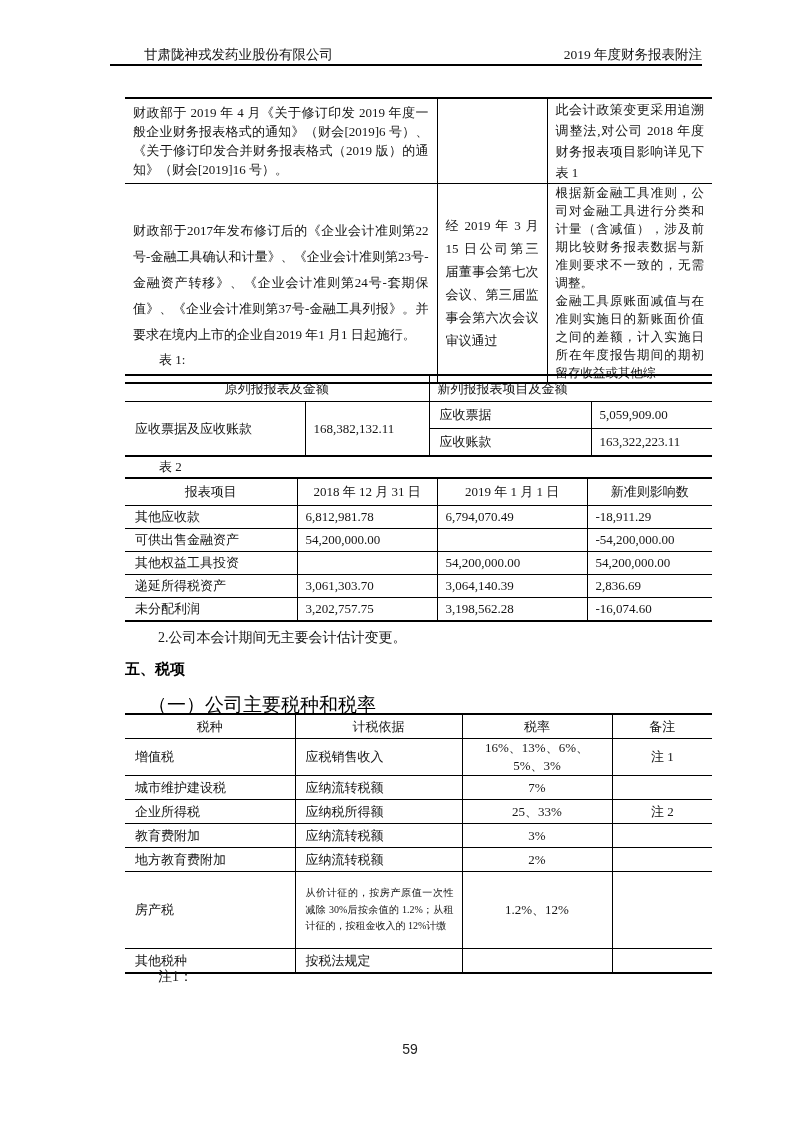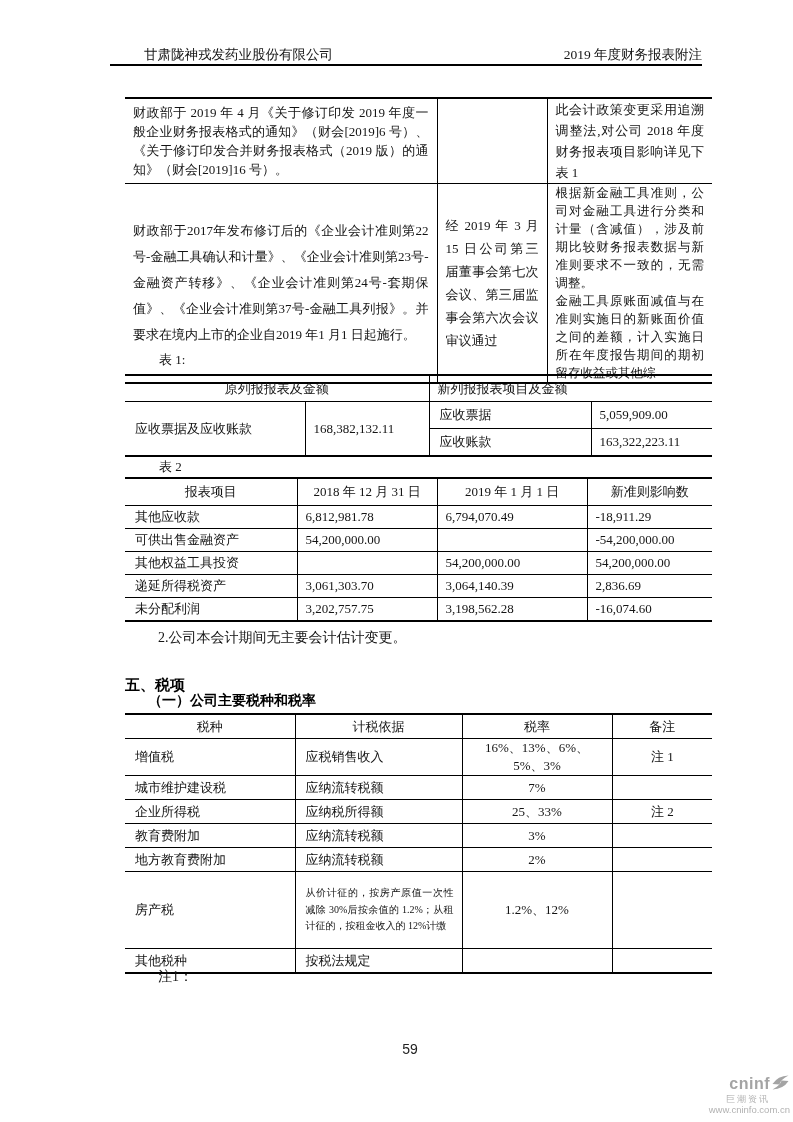--- a/index.html
+++ b/index.html
@@ -46,21 +46,21 @@
   .t2{position:absolute;left:125px;top:477px;}
   .t2 .hrow td{height:26px;}
   .t2 .drow td{height:22px;border-bottom:1px solid #000;}
   .t2 tr:last-child td{border-bottom:none;}
   .t2 .r{padding-right:8px;}
 
   .note-line{position:absolute;left:158px;font-size:14px;}
   .h-section{position:absolute;left:125px;font-family:"Liberation Sans","DejaVu Sans",sans-serif;
              font-weight:bold;font-size:15px;color:#000;}
   .h-sub{position:absolute;left:148px;font-family:"Liberation Sans","DejaVu Sans",sans-serif;
-         font-weight:bold;font-size:14px;color:#000;}
+         font-weight:normal;font-size:19px;color:#000;}
 
   
   .t3{position:absolute;left:125px;top:713px;}
   .t3 .hrow td{height:26px;}
   .t3 .drow td{height:23px;border-bottom:1px solid #000;}
   .t3 tr:last-child td{border-bottom:none;}
   .t3 .tall td{height:70px;}
   .t3 .basis-long{font-size:10px;line-height:16.5px;text-align:justify;padding:3px 8px 3px 10px;}
 
   .page-number{position:absolute;left:110px;top:1041px;width:600px;text-align:center;
@@ -176,21 +176,21 @@
       <td class="l">未分配利润</td>
       <td class="bl r">3,202,757.75</td>
       <td class="bl r">3,198,562.28</td>
       <td class="bl r">-16,074.60</td>
     </tr>
   </tbody>
     </table>
 
   <div class="note-line" style="top:629px">2.公司本会计期间无主要会计估计变更。</div>
 
-  <div class="h-section" style="top:676px">五、税项</div>
+  <div class="h-section" style="top:660px">五、税项</div>
   <div class="h-sub" style="top:692px">（一）公司主要税种和税率</div>
 
   <table class="fin t3">
     <colgroup>
         <col style="width:170px">
         <col style="width:167px">
         <col style="width:150px">
         <col style="width:100px">
       </colgroup>
     <tbody>
@@ -242,27 +242,14 @@
       <td class="bl c"></td>
       <td class="bl c"></td>
     </tr>
   </tbody>
     </table>
 
   <div class="note-line" style="top:968px">注1：</div>
 
   <div class="page-number">59</div>
 
-  <div class="logo">
-    <div class="brand-row">
-      <span class="brand">cninf</span>
-      <span>
-        <svg width="19" height="17" viewBox="0 0 20 18">
-          <path d="M1.5 10.5 Q7 2 18.5 1.5 Q10.5 5.5 8.8 11 Z" fill="#a4a4a4"></path>
-          <path d="M18.5 7.5 Q13 16 1.5 16.5 Q9.5 12.5 11.2 7 Z" fill="#a4a4a4"></path>
-        </svg>
-      </span>
-    </div>
-    <div class="cn">巨潮资讯</div>
-    <div class="url">www.cninfo.com.cn</div>
-  </div>
 
 </div>
 
 </body></html>

